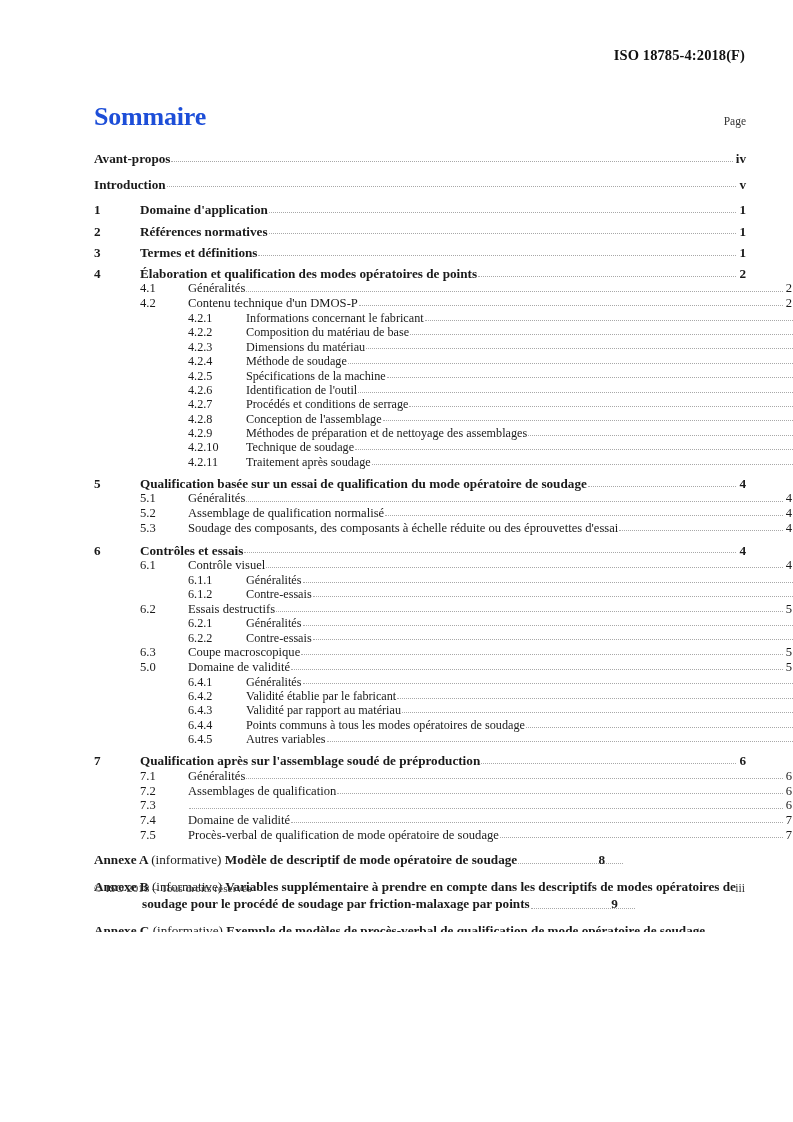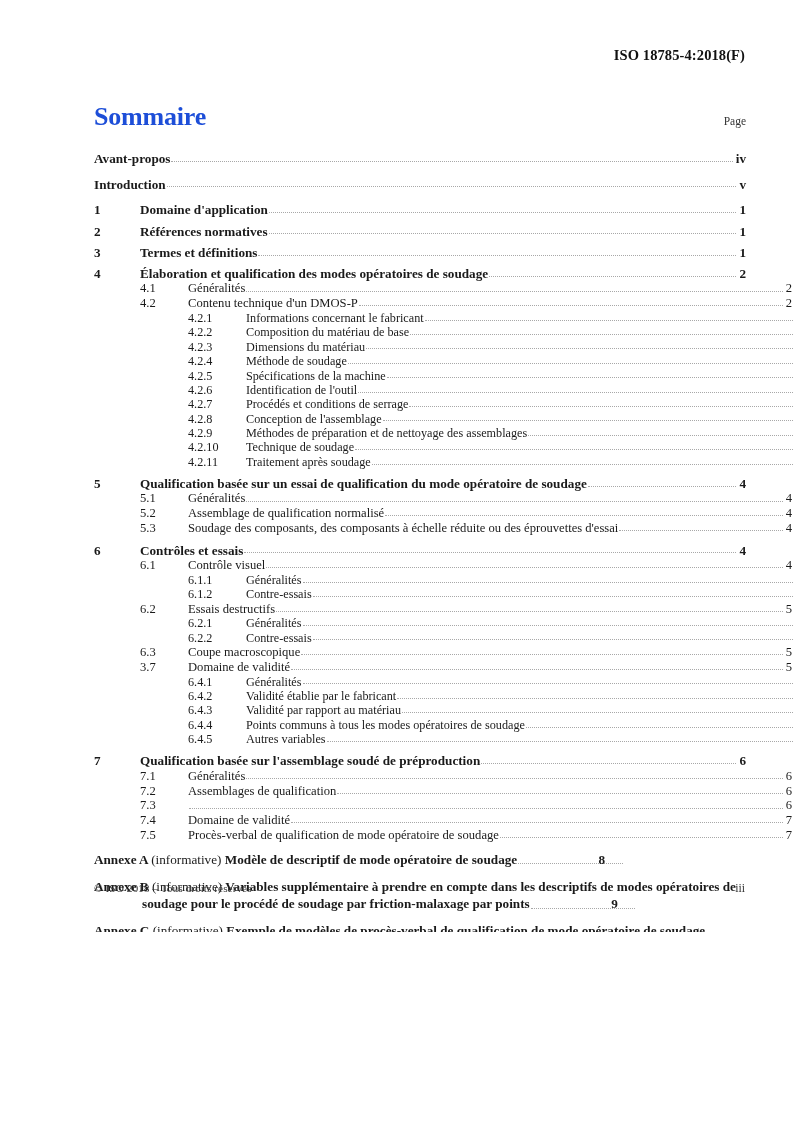--- a/index.html
+++ b/index.html
@@ -233,21 +233,21 @@
         <span class="num">3</span>
         <span class="ttl-wrap">
           <span class="ttl">Termes et définitions</span>
           <span class="leader"></span>
           <span class="pg">1</span>
         </span>
       </div>
       <div class="toc-entry lvl-1" style="margin-bottom: 2.2px;">
         <span class="num">4</span>
         <span class="ttl-wrap">
-          <span class="ttl">Élaboration et qualification des modes opératoires de soudage</span>
+          <span class="ttl">Élaboration et qualification des modes opératoires de points</span>
           <span class="leader"></span>
           <span class="pg">2</span>
         </span>
       </div>
       <div class="toc-entry lvl-2">
         <span class="num">4.1</span>
         <span class="ttl-wrap">
           <span class="ttl">Généralités</span>
           <span class="leader"></span>
           <span class="pg">2</span>
@@ -424,21 +424,21 @@
       </div>
       <div class="toc-entry lvl-2">
         <span class="num">6.3</span>
         <span class="ttl-wrap">
           <span class="ttl">Coupe macroscopique</span>
           <span class="leader"></span>
           <span class="pg">5</span>
         </span>
       </div>
       <div class="toc-entry lvl-2">
-        <span class="num">3.7</span>
+        <span class="num">5.0</span>
         <span class="ttl-wrap">
           <span class="ttl">Domaine de validité</span>
           <span class="leader"></span>
           <span class="pg">5</span>
         </span>
       </div>
       <div class="toc-entry lvl-3">
         <span class="num">6.4.1</span>
         <span class="ttl-wrap">
           <span class="ttl">Généralités</span>
@@ -469,21 +469,21 @@
       <div class="toc-entry lvl-3">
         <span class="num">6.4.5</span>
         <span class="ttl-wrap">
           <span class="ttl">Autres variables</span>
           <span class="leader"></span>
         </span>
       </div>
       <div class="toc-entry lvl-1" style="margin-top: 9px; margin-bottom: 2.2px;">
         <span class="num">7</span>
         <span class="ttl-wrap">
-          <span class="ttl">Qualification basée sur l'assemblage soudé de préproduction</span>
+          <span class="ttl">Qualification après sur l'assemblage soudé de préproduction</span>
           <span class="leader"></span>
           <span class="pg">6</span>
         </span>
       </div>
       <div class="toc-entry lvl-2">
         <span class="num">7.1</span>
         <span class="ttl-wrap">
           <span class="ttl">Généralités</span>
           <span class="leader"></span>
           <span class="pg">6</span>

